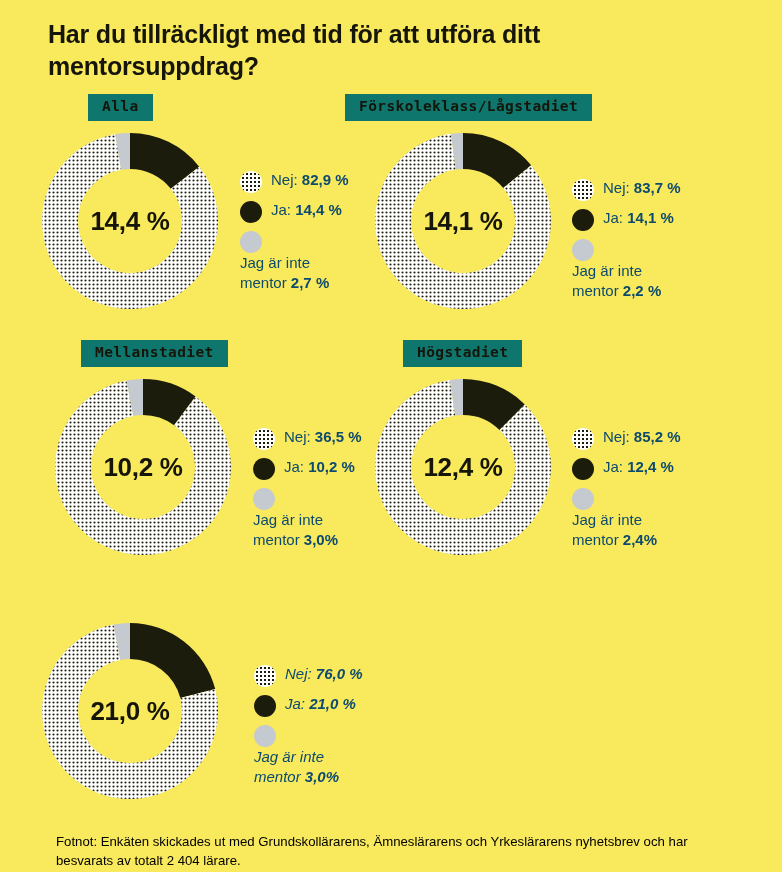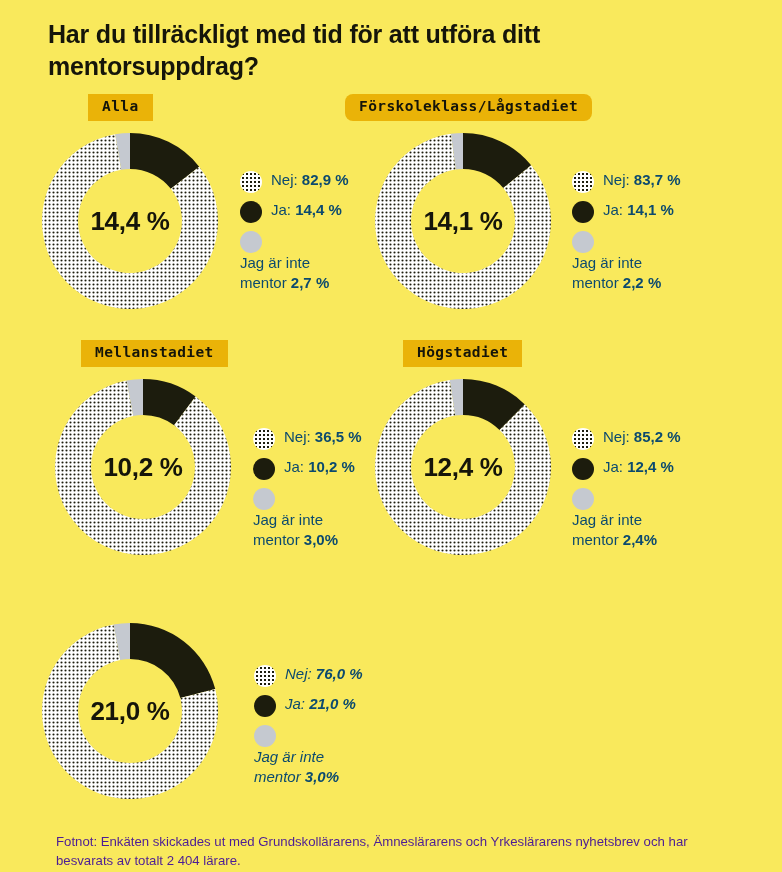--- a/index.html
+++ b/index.html
@@ -37,21 +37,21 @@
     color: #15150a;
   }
 
   
   .chart-block {
     position: absolute;
   }
 
   .pill {
     position: absolute;
-    background: #eab308;
+    background: #0f766e;
     color: #15150a;
     font-family: "DejaVu Sans Mono", "Liberation Mono", monospace;
     font-weight: 700;
     font-size: 14.5px;
     letter-spacing: 0.4px;
     padding: 5px 14px 6px 14px;
     white-space: nowrap;
     line-height: 1.1;
     text-align: center;
   }
@@ -120,21 +120,21 @@
   .legend-text b { font-weight: 800; }
 
   
   .footnote {
     position: absolute;
     left: 56px;
     top: 832px;
     width: 690px;
     font-size: 13.2px;
     line-height: 1.45;
-    color: #4c1d95;
+    color: #000000;
     font-weight: 400;
   }
 </style>
 </head>
 <body>
 
 <div class="page">
 
   <div class="title">Har du tillräckligt med tid för att utföra ditt mentorsuppdrag?</div>
 
@@ -167,38 +167,38 @@
         <span class="legend-text">Ja: <b>14,4 %</b></span>
       </div>
       <div class="legend-row">
         <span class="swatch mentor"></span>
         <span class="legend-text">Jag är inte
 mentor <b>2,7 %</b></span>
       </div>
     </div>
   </div>
       <div class="chart-block" style="left: 0px; top: 0px; width: 782px; height: 872px;">
-    <div class="pill" style="left:345px; top:94px;border-radius:8px;">Förskoleklass/Lågstadiet</div>
+    <div class="pill" style="left:345px; top:94px;">Förskoleklass/Lågstadiet</div>
 
     <div class="donut-wrap" style="left:373px; top:131px; width:180px; height:180px;">
       <svg class="donut" width="180" height="180" viewBox="0 0 180 180">
         <defs>
           <pattern id="dots1" width="4" height="4" patternUnits="userSpaceOnUse">
             <rect width="4" height="4" fill="#ffffff"></rect>
             <circle cx="1.5" cy="1.5" r="1.05" fill="#1c1c0d"></circle>
           </pattern>
         </defs>
         <path d="M 90 2 A 88 88 0 0 1 158.15626929748856 34.33382575164505 L 130.27415913033417 57.10635158051753 A 52 52 0 0 0 90 38 Z" fill="#1c1c0d"></path>
             <path d="M 158.15626929748856 34.33382575164505 A 88 88 0 1 1 77.87445441975188 2.839394538694691 L 82.83490488439884 38.49600586377413 A 52 52 0 1 0 130.27415913033417 57.10635158051753 Z" fill="url(#dots1)"></path>
             <path d="M 77.87445441975188 2.839394538694691 A 88 88 0 0 1 90.00000000000006 2 L 90.00000000000004 38 A 52 52 0 0 0 82.83490488439884 38.49600586377413 Z" fill="#c5c9d0"></path>
       </svg>
       <div class="center-label">14,1 %</div>
     </div>
 
-    <div class="legend" style="left:572px; top:170px;">
+    <div class="legend" style="left:572px; top:178px;">
       <div class="legend-row">
         <span class="swatch nej"></span>
         <span class="legend-text">Nej: <b>83,7 %</b></span>
       </div>
       <div class="legend-row">
         <span class="swatch ja"></span>
         <span class="legend-text">Ja: <b>14,1 %</b></span>
       </div>
       <div class="legend-row">
         <span class="swatch mentor"></span>

